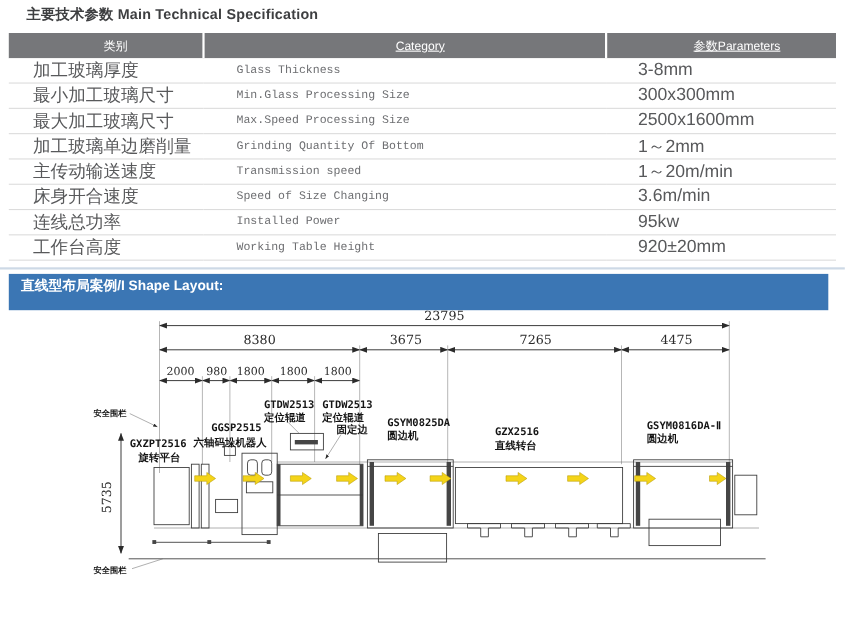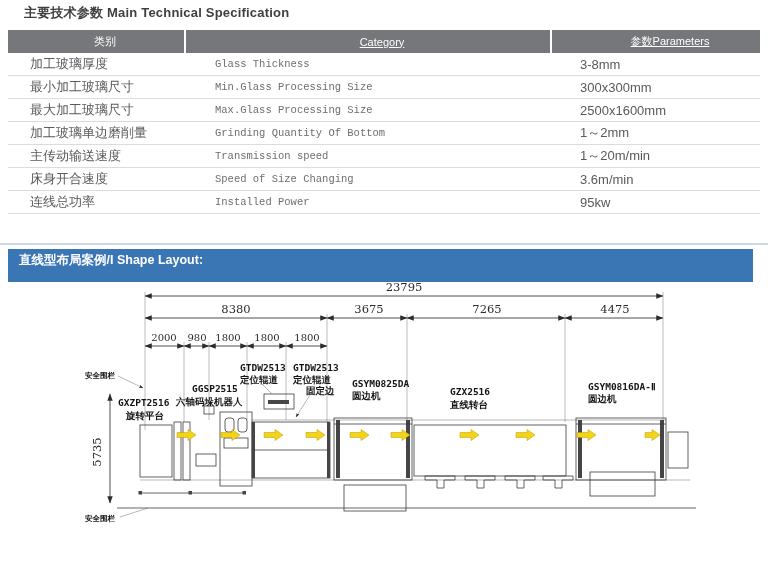--- a/index.html
+++ b/index.html
@@ -15,21 +15,21 @@
   table.spec{
     position:absolute;left:8px;top:30px;width:752px;border-collapse:collapse;table-layout:fixed;
   }
   table.spec col.c1{width:177px;} table.spec col.c2{width:366px;} table.spec col.c3{width:209px;}
   table.spec th{
     background:#76777a;color:#fff;font-weight:normal;font-size:11px;height:23px;
     text-align:center;padding:0 0 0 18px;
   }
   table.spec th.gap{border-left:2px solid #ffffff;padding-left:28px;text-decoration:underline;}
   table.spec td{
-    height:22px;border-bottom:1px solid #dcdcdc;font-size:13px;color:#58595b;
+    height:22px;border-bottom:1px solid #dcdcdc;font-size:16px;color:#58595b;
     padding:0 0 0 22px;background:#fff;
   }
   table.spec td.en{font-size:10.5px;color:#6d6e71;padding-left:30px;font-family:Liberation Mono, monospace;}
   table.spec td.val{padding-left:29px;}
   .divider{position:absolute;left:0;top:243px;width:768px;height:2px;background:#cdd9e6;}
   .banner{
     position:absolute;left:8px;top:249px;width:734px;height:33px;background:#3b76b4;
     color:#fff;font-weight:bold;font-size:12.5px;line-height:23px;padding-left:11px;
   }
   svg.diagram{position:absolute;left:0;top:272px;}
@@ -65,21 +65,21 @@
     <td class="en">Glass Thickness</td>
     <td class="val">3-8mm</td>
   </tr>
   <tr>
     <td>最小加工玻璃尺寸</td>
     <td class="en">Min.Glass Processing Size</td>
     <td class="val">300x300mm</td>
   </tr>
   <tr>
     <td>最大加工玻璃尺寸</td>
-    <td class="en">Max.Glass Processing Size</td>
+    <td class="en">Max.Speed Processing Size</td>
     <td class="val">2500x1600mm</td>
   </tr>
   <tr>
     <td>加工玻璃单边磨削量</td>
     <td class="en">Grinding Quantity Of Bottom</td>
     <td class="val">1～2mm</td>
   </tr>
   <tr>
     <td>主传动输送速度</td>
     <td class="en">Transmission speed</td>
@@ -87,20 +87,25 @@
   </tr>
   <tr>
     <td>床身开合速度</td>
     <td class="en">Speed of Size Changing</td>
     <td class="val">3.6m/min</td>
   </tr>
   <tr>
     <td>连线总功率</td>
     <td class="en">Installed Power</td>
     <td class="val">95kw</td>
+  </tr>
+  <tr>
+    <td>工作台高度</td>
+    <td class="en">Working Table Height</td>
+    <td class="val">920±20mm</td>
   </tr>
 </tbody>
   </table>
 
 <div class="divider"></div>
 <div class="banner">直线型布局案例/I Shape Layout:</div>
 
 <svg class="diagram" width="768" height="289" viewBox="0 0 768 289">
   <defs>
     <marker id="arwE" markerWidth="10" markerHeight="8" refX="7.5" refY="3" orient="auto">

